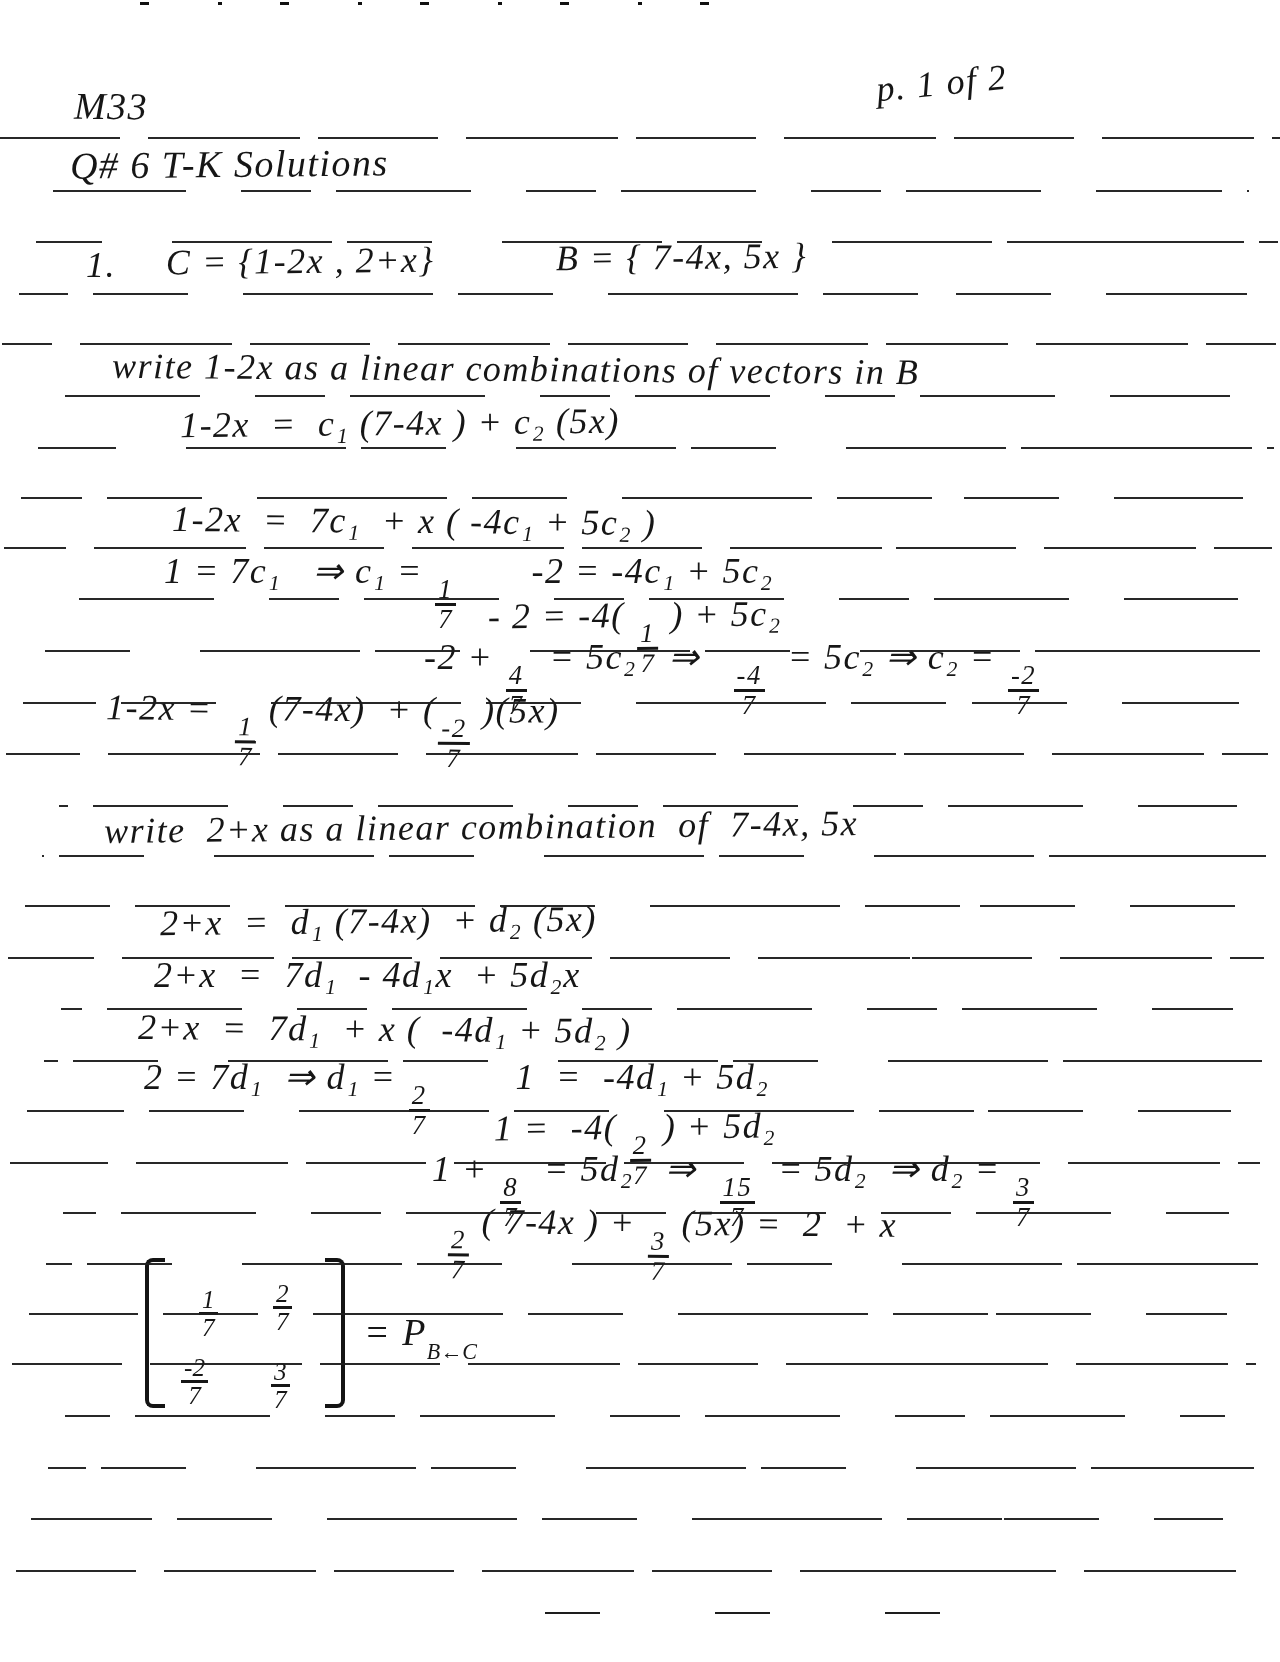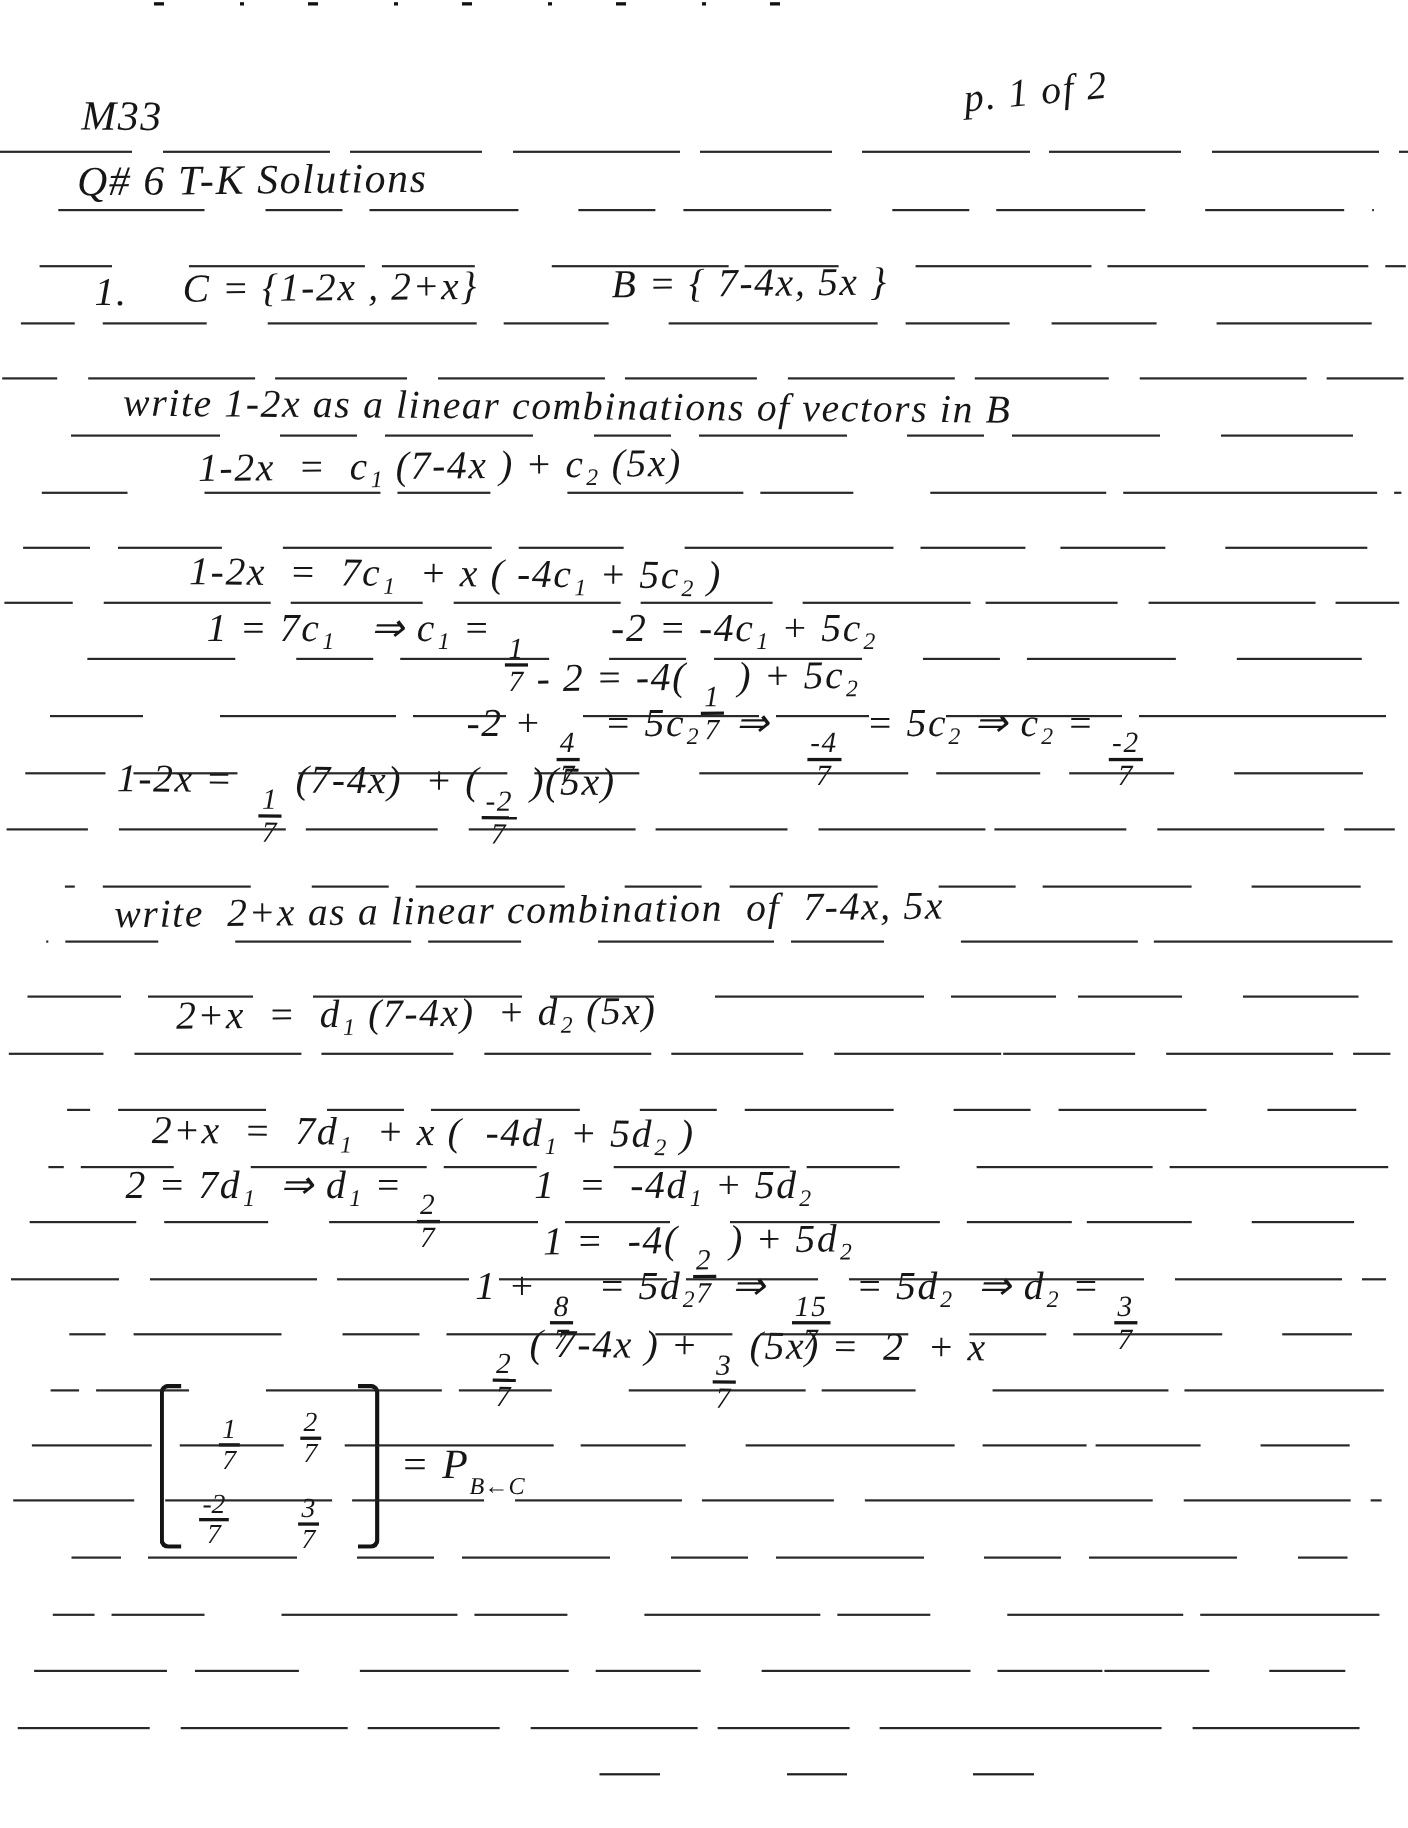--- a/index.html
+++ b/index.html
@@ -46,29 +46,30 @@
   <div class="hw big rotA" style="left:70px;top:144px;">Q# 6 T-K Solutions</div>
   <div class="hw rotC" style="left:876px;top:64px;">p. 1 of 2</div>
 
   <div class="hw" style="left:86px;top:246px;">1.</div>
   <div class="hw rotA" style="left:166px;top:242px;">C = {1-2x , 2+x}</div>
   <div class="hw rotA" style="left:556px;top:238px;">B = { 7-4x, 5x }</div>
 
   <div class="hw rotB" style="left:112px;top:350px;">write 1-2x as a linear combinations of vectors in B</div>
   <div class="hw fx rotA" style="left:180px;top:404px;">1-2x  =  c₁ (7-4x ) + c₂ (5x)</div>
   <div class="hw fx rotB" style="left:172px;top:502px;">1-2x  =  7c₁  + x ( -4c₁ + 5c₂ )</div>
-  <div class="hw fx" style="left:188px;top:552px;">1 = 7c₁   ⇒ c₁ = <span class="fr"><b>1</b><i>7</i></span>       -2 = -4c₁ + 5c₂</div>
+  <div class="hw fx" style="left:164px;top:552px;">1 = 7c₁   ⇒ c₁ = <span class="fr"><b>1</b><i>7</i></span>       -2 = -4c₁ + 5c₂</div>
   <div class="hw fx rotA" style="left:488px;top:596px;">- 2 = -4( <span class="fr"><b>1</b><i>7</i></span> ) + 5c₂</div>
   <div class="hw fx" style="left:424px;top:638px;">-2 + <span class="fr"><b>4</b><i>7</i></span>  = 5c₂   ⇒   <span class="fr"><b>-4</b><i>7</i></span>  = 5c₂ ⇒ c₂ = <span class="fr"><b>-2</b><i>7</i></span></div>
   <div class="hw fx rotB" style="left:106px;top:690px;">1-2x =  <span class="fr"><b>1</b><i>7</i></span> (7-4x)  + (<span class="fr"><b>-2</b><i>7</i></span> )(5x)</div>
 
   <div class="hw rotA" style="left:104px;top:808px;">write  2+x as a linear combination  of  7-4x, 5x</div>
   <div class="hw fx rotA" style="left:160px;top:902px;">2+x  =  d₁ (7-4x)  + d₂ (5x)</div>
+  <div class="hw fx" style="left:154px;top:956px;">2+x  =  7d₁  - 4d₁x  + 5d₂x</div>
   <div class="hw fx rotB" style="left:138px;top:1010px;">2+x  =  7d₁  + x (  -4d₁ + 5d₂ )</div>
-  <div class="hw fx" style="left:114px;top:1058px;">2 = 7d₁  ⇒ d₁ = <span class="fr"><b>2</b><i>7</i></span>        1  =  -4d₁ + 5d₂</div>
+  <div class="hw fx" style="left:144px;top:1058px;">2 = 7d₁  ⇒ d₁ = <span class="fr"><b>2</b><i>7</i></span>        1  =  -4d₁ + 5d₂</div>
   <div class="hw fx rotA" style="left:494px;top:1108px;">1 =  -4( <span class="fr"><b>2</b><i>7</i></span> ) + 5d₂</div>
   <div class="hw fx" style="left:432px;top:1150px;">1 + <span class="fr"><b>8</b><i>7</i></span>  = 5d₂   ⇒  <span class="fr"><b>15</b><i>7</i></span>  = 5d₂  ⇒ d₂ = <span class="fr"><b>3</b><i>7</i></span></div>
   <div class="hw fx rotB" style="left:446px;top:1204px;"><span class="fr"><b>2</b><i>7</i></span> ( 7-4x ) + <span class="fr"><b>3</b><i>7</i></span> (5x) =  2  + x</div>
 
   <div class="matrix">
     <div class="bl"></div>
     <div class="br"></div>
     <div class="cell fx" style="left:52px;top:6px;"><span class="fr">
           <b>1</b>
           <i>7</i>

